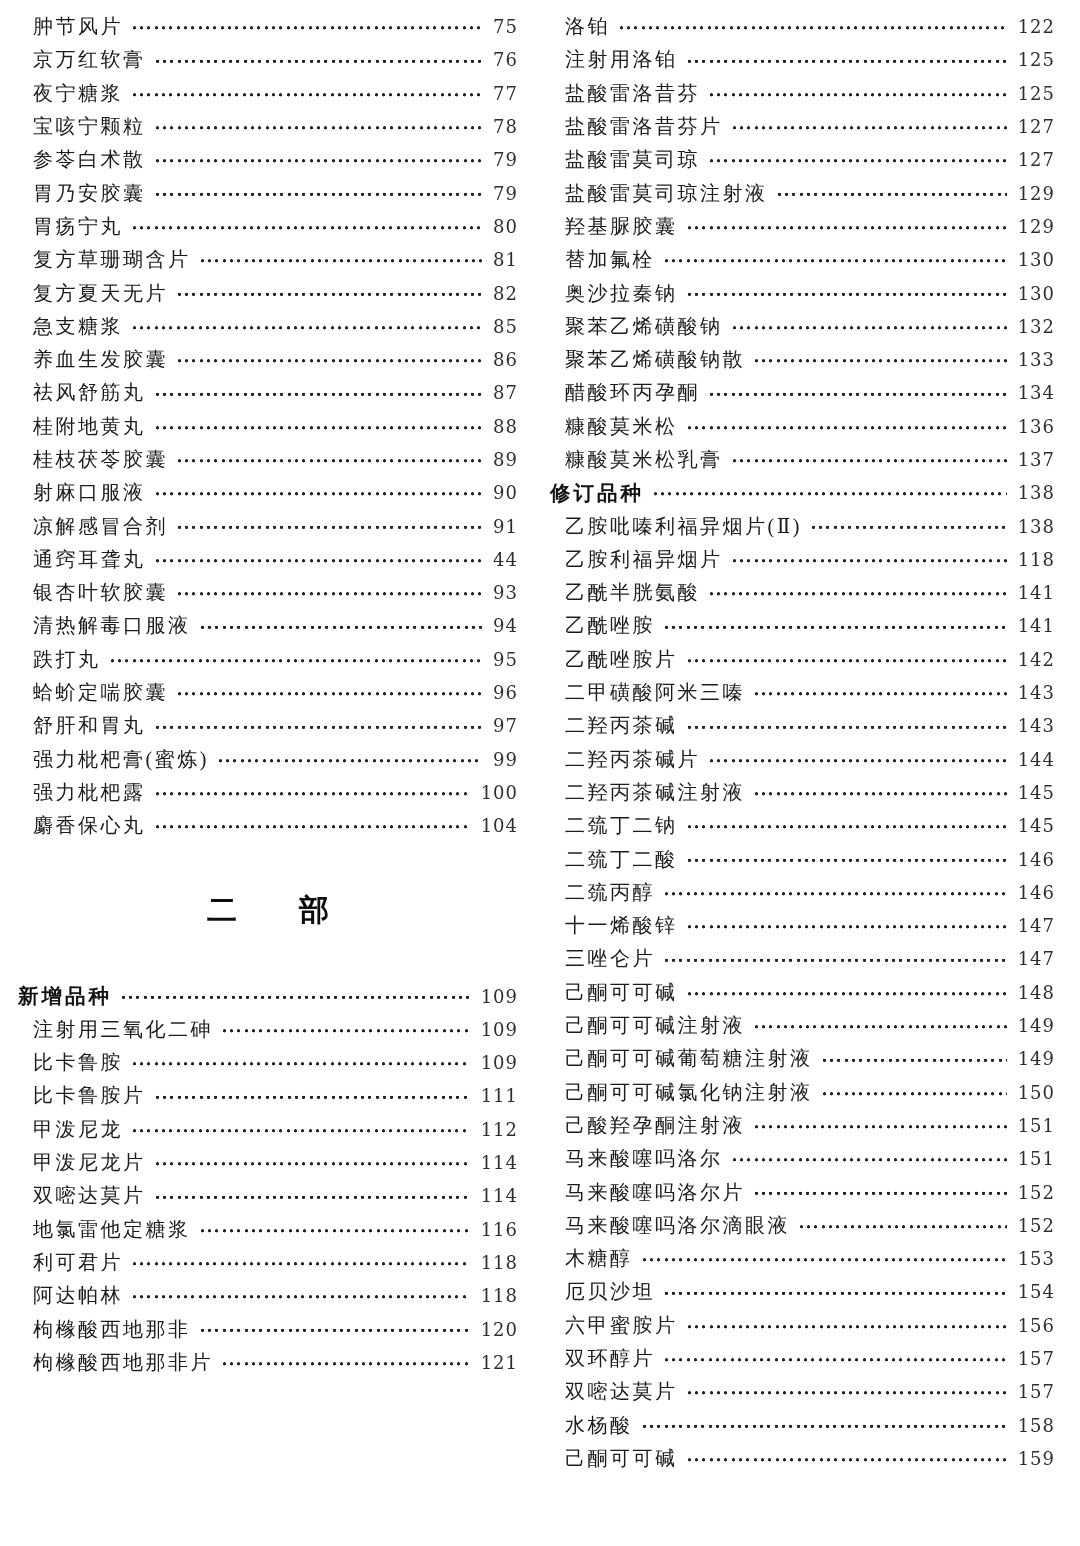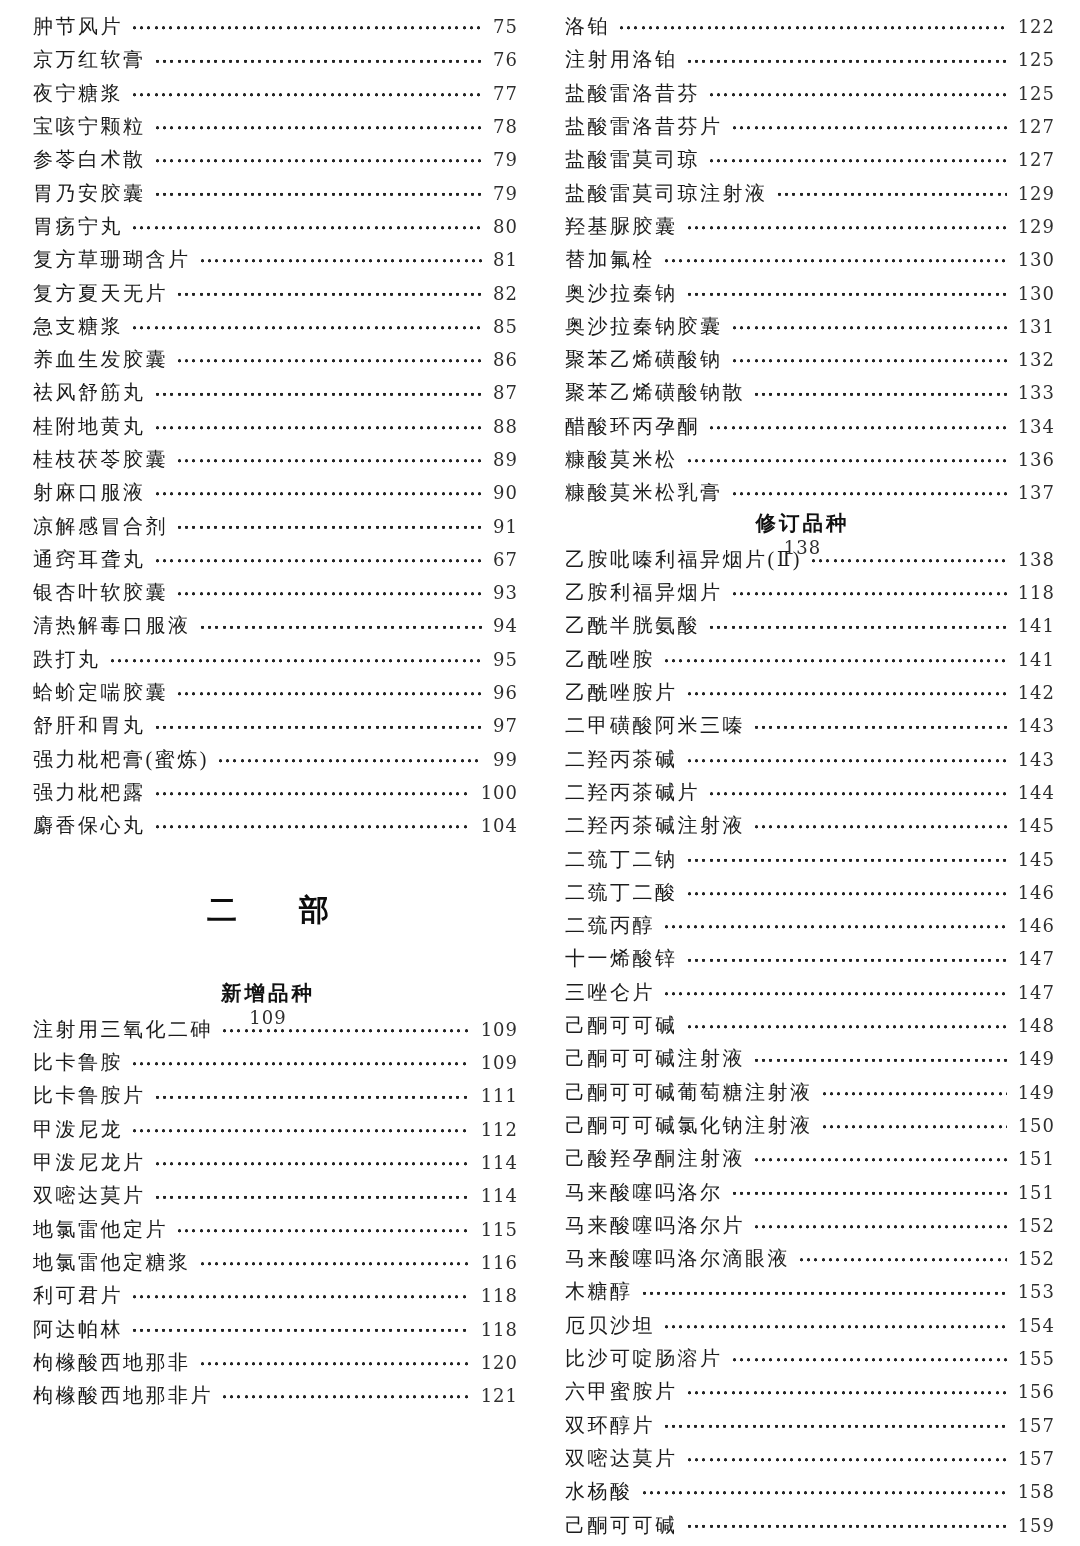--- a/index.html
+++ b/index.html
@@ -22,21 +22,21 @@
 
   .toc-row {
     display: flex;
     align-items: center;
     height: 33.3px;
     font-size: 20px;
     letter-spacing: 2.5px;
     white-space: nowrap;
   }
   .toc-row.indent { padding-left: 15px; }
-  .toc-row.head { font-weight: 700; font-size: 20.5px; letter-spacing: 3px; color: #111; flex-direction: column; }
+  .toc-row.head { font-weight: 700; font-size: 20.5px; letter-spacing: 3px; color: #111; }
 
   .title { flex: 0 0 auto; }
 
   .leader {
     flex: 1 1 auto;
     align-self: stretch;
     min-width: 16px;
     margin: 0 11px 0 8px;
     background-image:
       radial-gradient(circle at 3.5px  54%, #262626 1.35px, rgba(0,0,0,0) 1.9px),
@@ -151,21 +151,21 @@
         <span class="num">90</span>
       </div>
       <div class="toc-row indent">
         <span class="title">凉解感冒合剂</span>
         <span class="leader"></span>
         <span class="num">91</span>
       </div>
       <div class="toc-row indent">
         <span class="title">通窍耳聋丸</span>
         <span class="leader"></span>
-        <span class="num">67</span>
+        <span class="num">44</span>
       </div>
       <div class="toc-row indent">
         <span class="title">银杏叶软胶囊</span>
         <span class="leader"></span>
         <span class="num">93</span>
       </div>
       <div class="toc-row indent">
         <span class="title">清热解毒口服液</span>
         <span class="leader"></span>
         <span class="num">94</span>
@@ -235,25 +235,20 @@
         <span class="title">甲泼尼龙片</span>
         <span class="leader"></span>
         <span class="num">114</span>
       </div>
       <div class="toc-row indent">
         <span class="title">双嘧达莫片</span>
         <span class="leader"></span>
         <span class="num">114</span>
       </div>
       <div class="toc-row indent">
-        <span class="title">地氯雷他定片</span>
-        <span class="leader"></span>
-        <span class="num">115</span>
-      </div>
-      <div class="toc-row indent">
         <span class="title">地氯雷他定糖浆</span>
         <span class="leader"></span>
         <span class="num">116</span>
       </div>
       <div class="toc-row indent">
         <span class="title">利可君片</span>
         <span class="leader"></span>
         <span class="num">118</span>
       </div>
       <div class="toc-row indent">
@@ -312,25 +307,20 @@
         <span class="title">替加氟栓</span>
         <span class="leader"></span>
         <span class="num">130</span>
       </div>
       <div class="toc-row indent">
         <span class="title">奥沙拉秦钠</span>
         <span class="leader"></span>
         <span class="num">130</span>
       </div>
       <div class="toc-row indent">
-        <span class="title">奥沙拉秦钠胶囊</span>
-        <span class="leader"></span>
-        <span class="num">131</span>
-      </div>
-      <div class="toc-row indent">
         <span class="title">聚苯乙烯磺酸钠</span>
         <span class="leader"></span>
         <span class="num">132</span>
       </div>
       <div class="toc-row indent">
         <span class="title">聚苯乙烯磺酸钠散</span>
         <span class="leader"></span>
         <span class="num">133</span>
       </div>
       <div class="toc-row indent">
@@ -467,25 +457,20 @@
         <span class="title">木糖醇</span>
         <span class="leader"></span>
         <span class="num">153</span>
       </div>
       <div class="toc-row indent">
         <span class="title">厄贝沙坦</span>
         <span class="leader"></span>
         <span class="num">154</span>
       </div>
       <div class="toc-row indent">
-        <span class="title">比沙可啶肠溶片</span>
-        <span class="leader"></span>
-        <span class="num">155</span>
-      </div>
-      <div class="toc-row indent">
         <span class="title">六甲蜜胺片</span>
         <span class="leader"></span>
         <span class="num">156</span>
       </div>
       <div class="toc-row indent">
         <span class="title">双环醇片</span>
         <span class="leader"></span>
         <span class="num">157</span>
       </div>
       <div class="toc-row indent">

